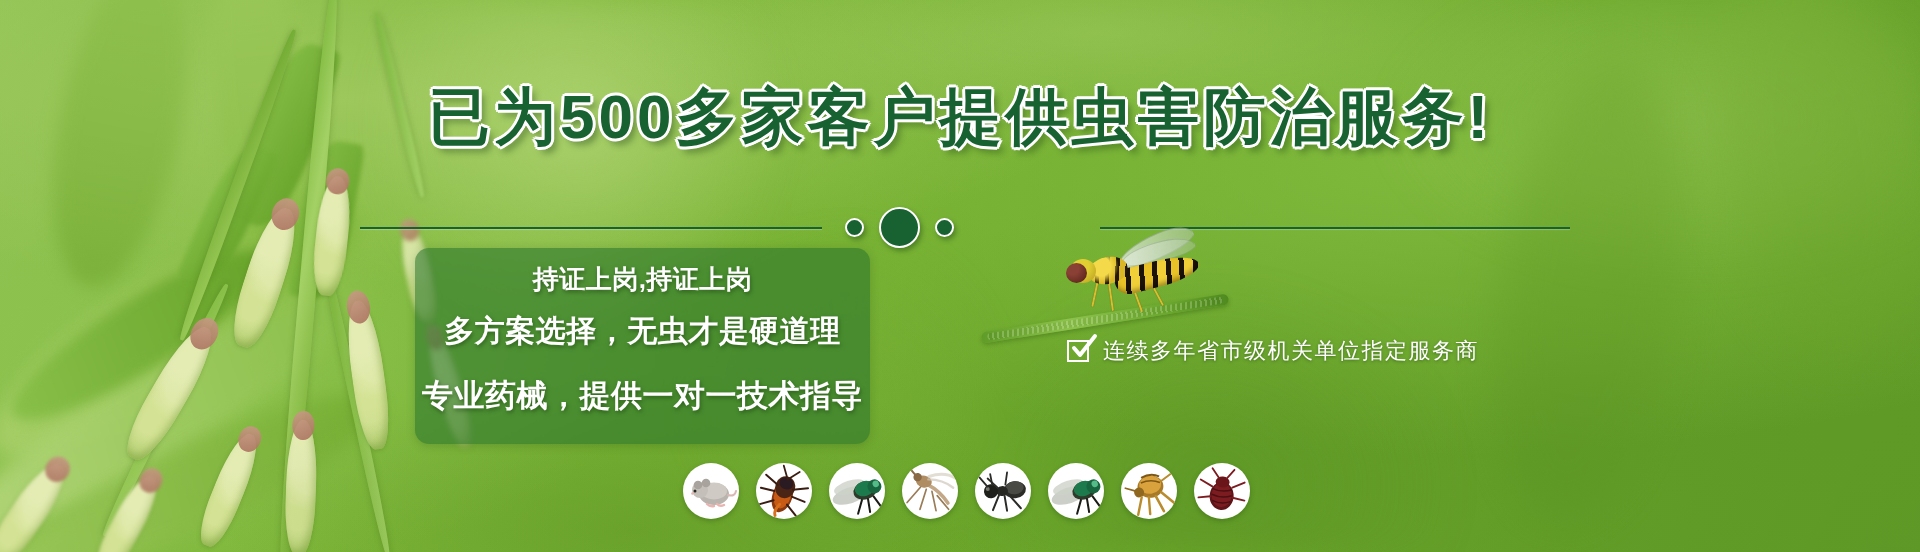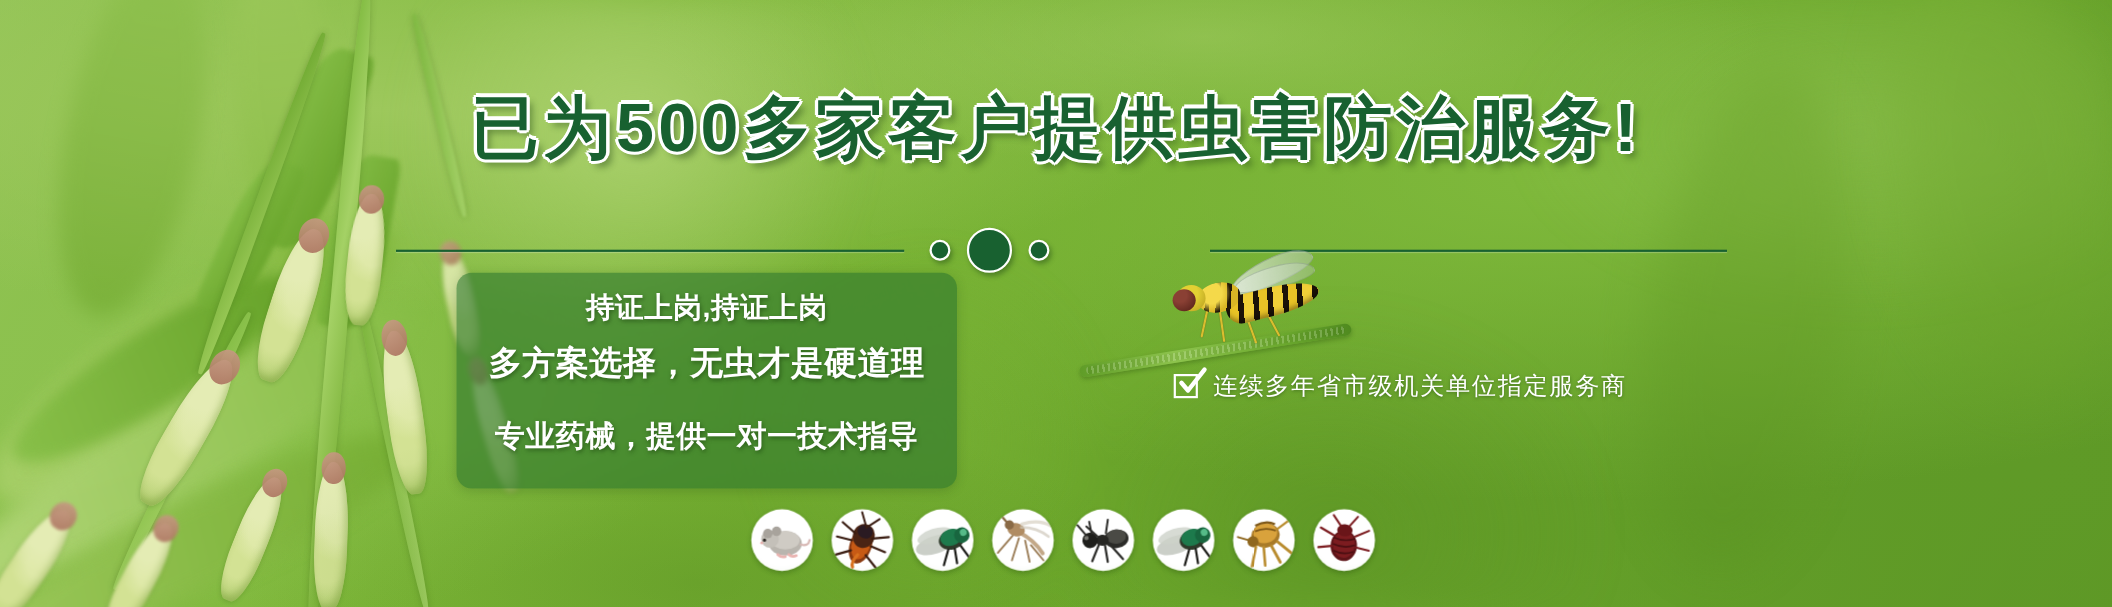--- a/index.html
+++ b/index.html
@@ -172,21 +172,21 @@
   }
   .panel-line {
     color: #ffffff;
     font-weight: bold;
     line-height: 1.05;
     text-shadow: 1px 2px 4px rgba(20,55,10,.55);
     white-space: nowrap;
   }
   .pl-1 { font-size: 26px; margin-bottom: 22px; letter-spacing: .5px; }
   .pl-2 { font-size: 30px; margin-bottom: 35px; letter-spacing: .5px; }
-  .pl-3 { font-size: 27px; letter-spacing: .5px; }
+  .pl-3 { font-size: 31px; letter-spacing: .5px; font-family: Liberation Mono, monospace; }
 
   
   .fly-scene { position:absolute; left:1000px; top:235px; width:260px; height:120px; }
   .fly-stem {
     position:absolute; left:-20px; top:78px;
     width:250px; height:11px;
     border-radius:6px;
     background: linear-gradient(95deg,#5f9c27 0%, #8dc34d 35%, #6ba82e 75%, #4f8a1f 100%);
     transform: rotate(-9deg);
     box-shadow: 0 2px 4px rgba(40,80,15,.35);

